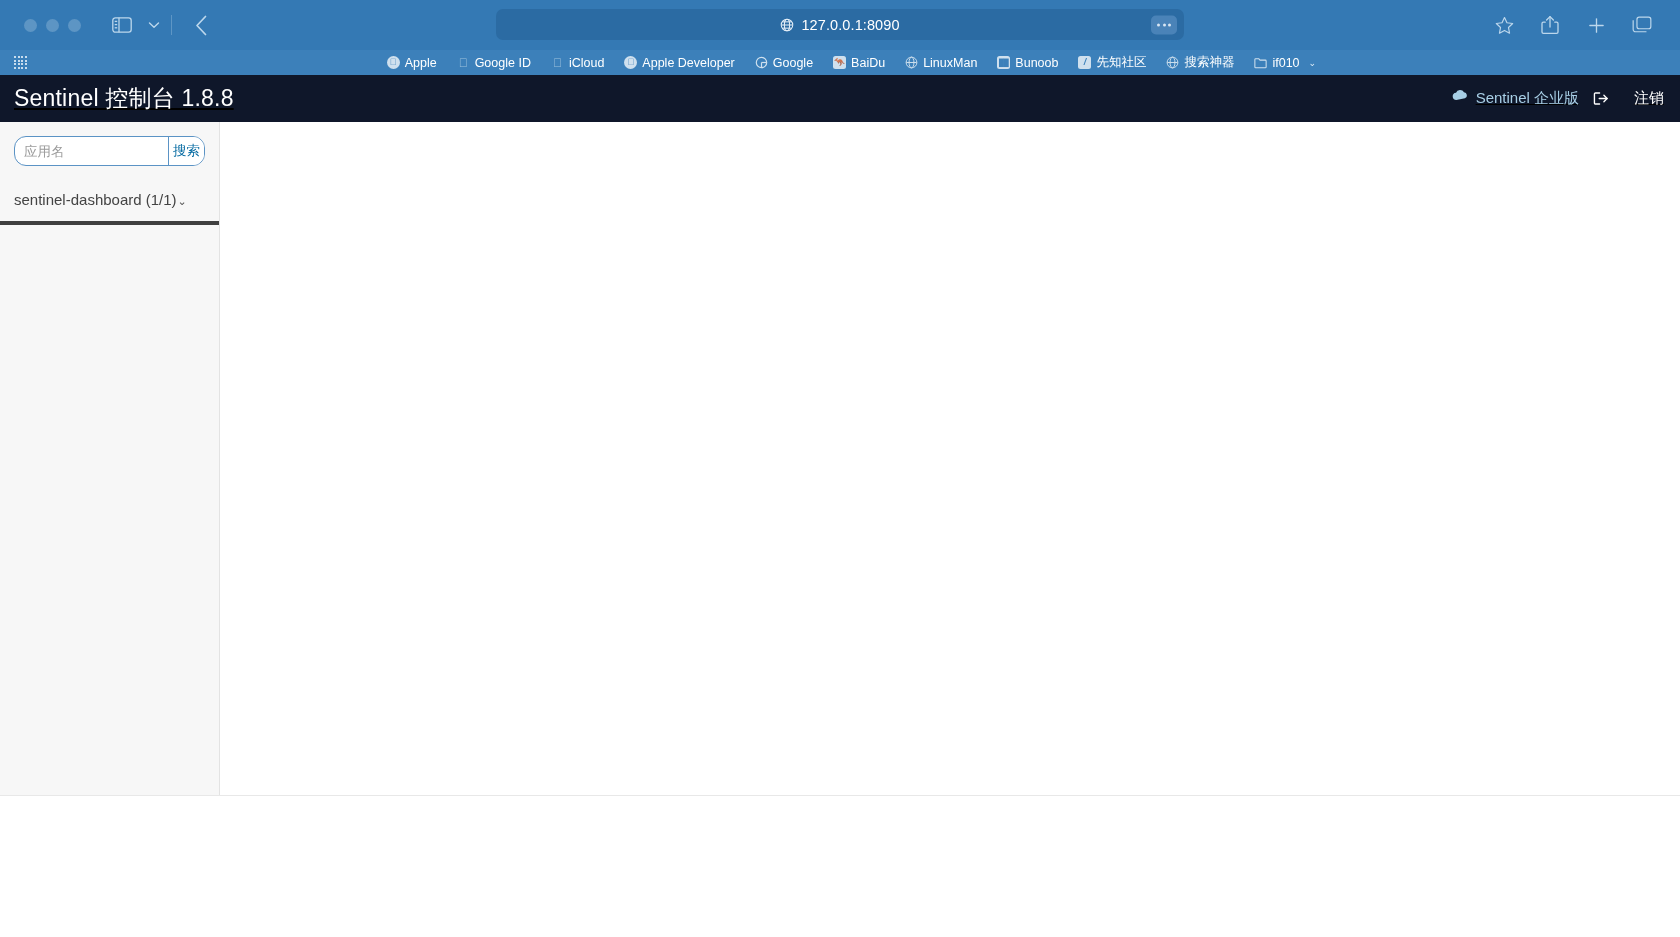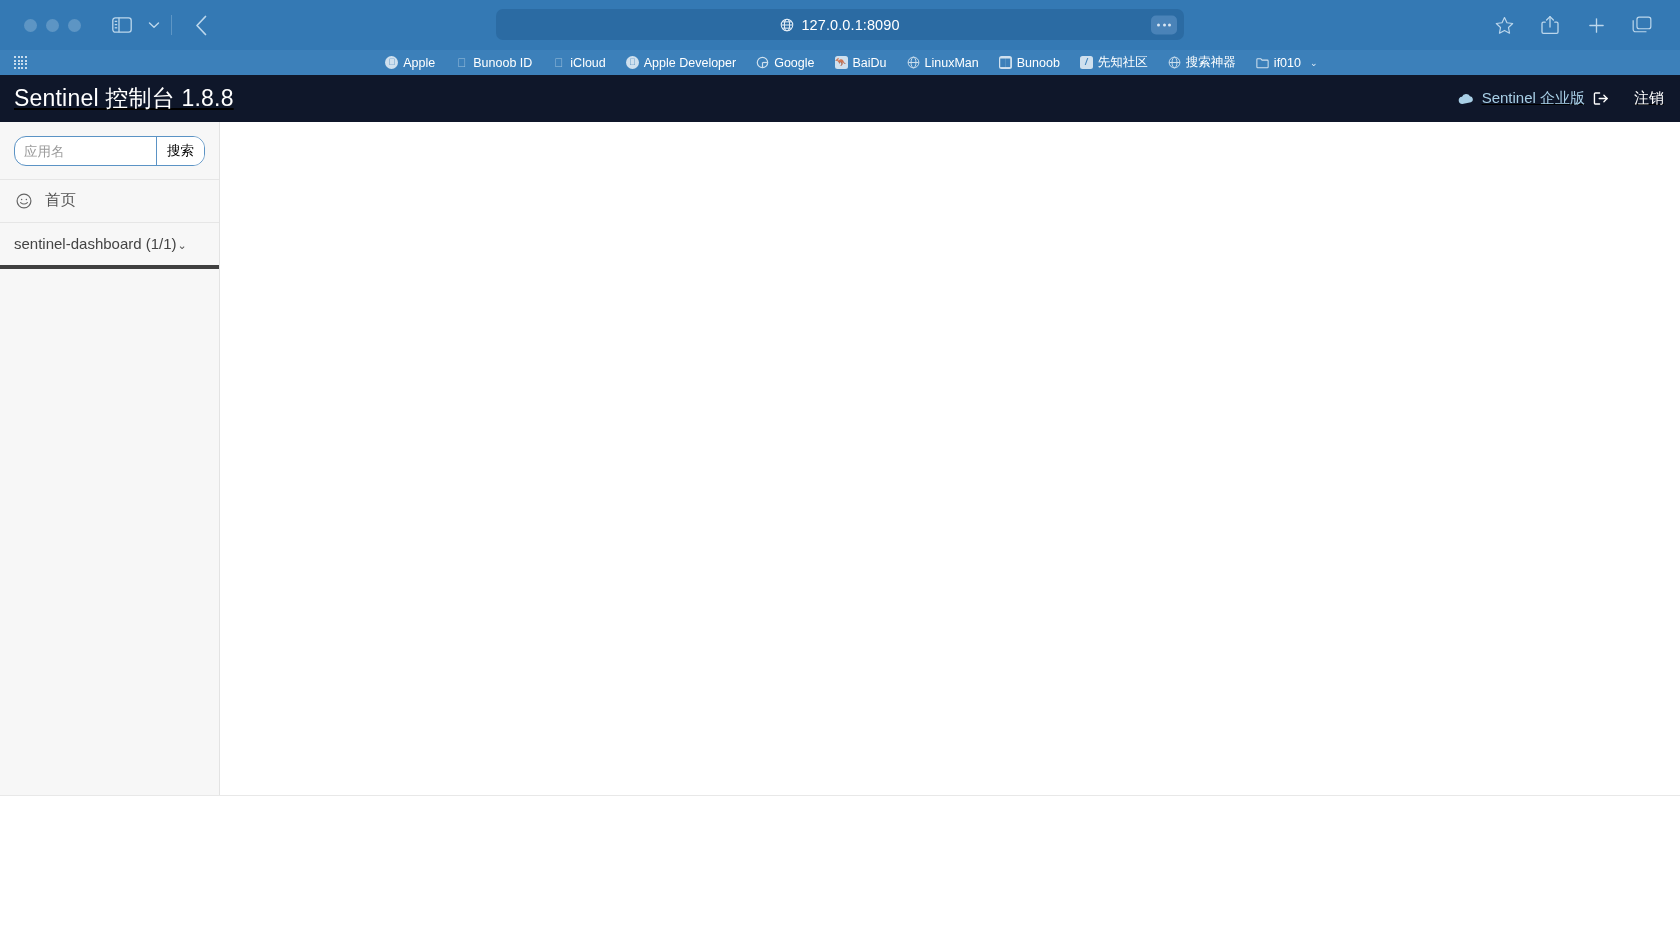--- a/index.html
+++ b/index.html
@@ -199,25 +199,25 @@
     font-weight: 400;
     letter-spacing: 0.2px;
   }
   #app-header-right {
     margin-left: auto;
     display: flex;
     align-items: center;
   }
   #enterprise-link {
     display: flex;
-    align-items: center;
+    align-items: flex-start;
     gap: 7px;
     color: #a8cfe6;
     font-size: 15px;
-    padding-right: 8px;
+    padding-right: 14px;
   }
   #logout-link {
     display: flex;
     align-items: center;
     gap: 25px;
     color: #ffffff;
     font-size: 15px;
   }
 
   
@@ -257,23 +257,23 @@
     font-family: "Liberation Sans", "DejaVu Sans", sans-serif;
     background: transparent;
     min-width: 0;
   }
   #app-search-input::placeholder { color: #9b9b9b; }
   #app-search-button {
     flex: 0 0 auto;
     border: none;
     border-left: 1px solid #5b93c5;
     background: #ffffff;
-    color: #000000;
+    color: #0369a1;
     font-size: 13.5px;
-    padding: 0 10px;
+    padding: 0 4px;
     cursor: pointer;
     font-family: "Liberation Sans", "DejaVu Sans", sans-serif;
   }
 
   #nav-home {
     display: flex;
     align-items: center;
     gap: 13px;
     padding: 10px 14px 11px 16px;
     border-top: 1px solid #e6e6e6;
@@ -416,21 +416,21 @@
 
       <span class="bookmark-item">
         <span class="bm-icon">
             <span class="bm-circle"></span>
           </span>
         <span>Apple</span>
       </span>
 
       <span class="bookmark-item">
         <span class="bm-icon bm-ghost"></span>
-        <span>Bunoob ID</span>
+        <span>Google ID</span>
       </span>
 
       <span class="bookmark-item">
         <span class="bm-icon bm-ghost"></span>
         <span>iCloud</span>
       </span>
 
       <span class="bookmark-item">
         <span class="bm-icon">
             <span class="bm-circle"></span>
@@ -535,31 +535,20 @@
 
     <div id="sidebar">
 
       <div id="search-row">
         <div id="search-group">
           <input id="app-search-input" type="text" placeholder="应用名" style="">
           <button id="app-search-button">搜索</button>
         </div>
       </div>
 
-      <div id="nav-home">
-        <span id="nav-home-icon">
-          <svg width="16" height="16" viewBox="0 0 16 16" fill="none" stroke="currentColor" stroke-width="1.2">
-            <circle cx="8" cy="8" r="6.9"></circle>
-            <circle cx="5.6" cy="6.4" r="0.75" fill="currentColor" stroke="none"></circle>
-            <circle cx="10.4" cy="6.4" r="0.75" fill="currentColor" stroke="none"></circle>
-            <path d="M4.6 9.6 Q8 12.4 11.4 9.6" stroke-linecap="round"></path>
-          </svg>
-        </span>
-        <span>首页</span>
-      </div>
 
       <div id="nav-app-group">
         <span id="nav-app-group-label">sentinel-dashboard (1/1)</span>
         <span id="nav-app-group-chevron">⌄</span>
       </div>
 
     </div>
 
     <div id="content-area"></div>
   </div>

